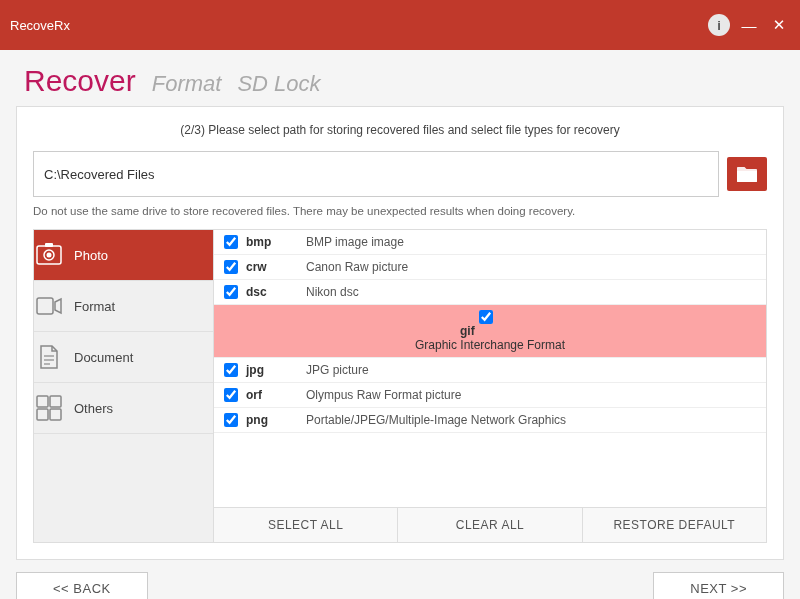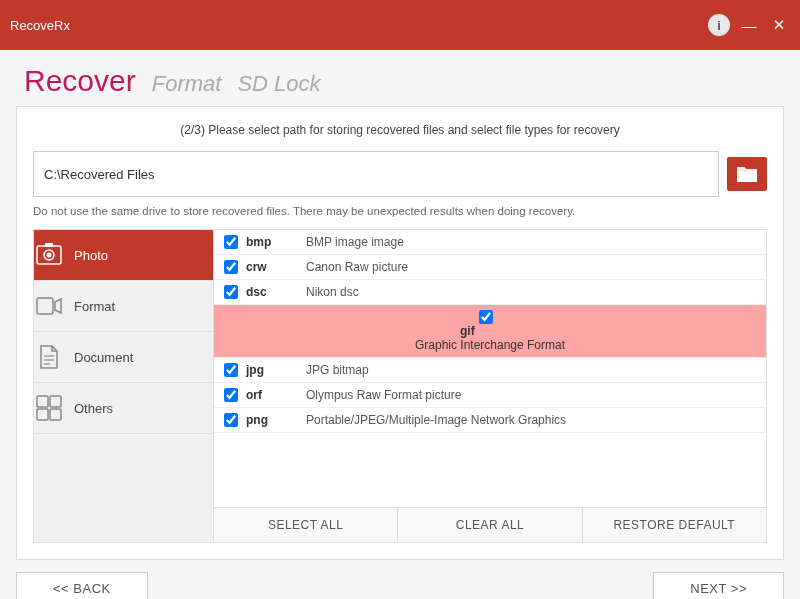--- a/index.html
+++ b/index.html
@@ -364,21 +364,21 @@
                 <span class="file-desc">Nikon dsc</span>
               </div>
               <div class="file-row highlighted">
                 <input type="checkbox" class="file-checkbox" checked="" style="">
                 <span class="file-ext">gif</span>
                 <span class="file-desc">Graphic Interchange Format</span>
               </div>
               <div class="file-row">
                 <input type="checkbox" class="file-checkbox" checked="" style="">
                 <span class="file-ext">jpg</span>
-                <span class="file-desc">JPG bitmap</span>
+                <span class="file-desc">JPG picture</span>
               </div>
               <div class="file-row">
                 <input type="checkbox" class="file-checkbox" checked="" style="">
                 <span class="file-ext">orf</span>
                 <span class="file-desc">Olympus Raw Format picture</span>
               </div>
               <div class="file-row">
                 <input type="checkbox" class="file-checkbox" checked="" style="">
                 <span class="file-ext">png</span>
                 <span class="file-desc">Portable/JPEG/Multiple-Image Network Graphics</span>

